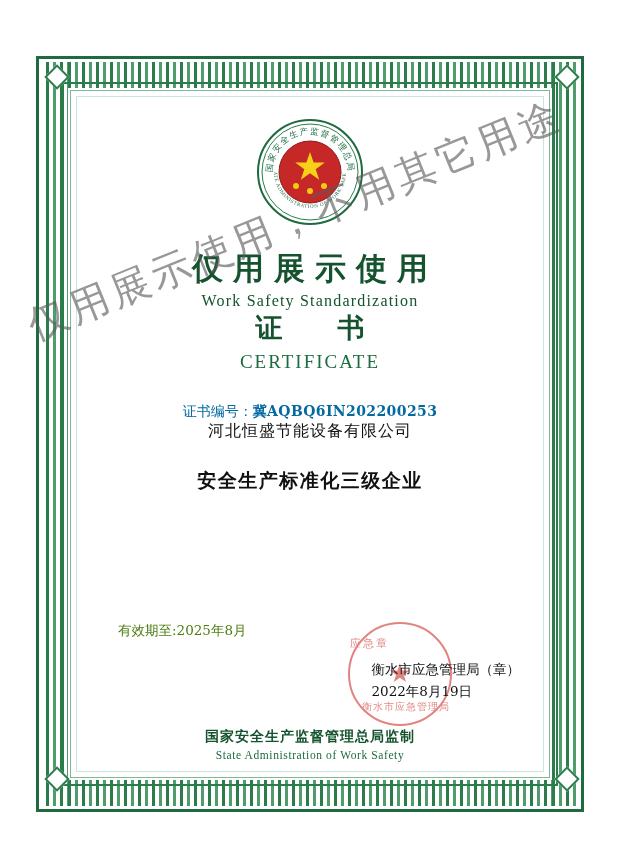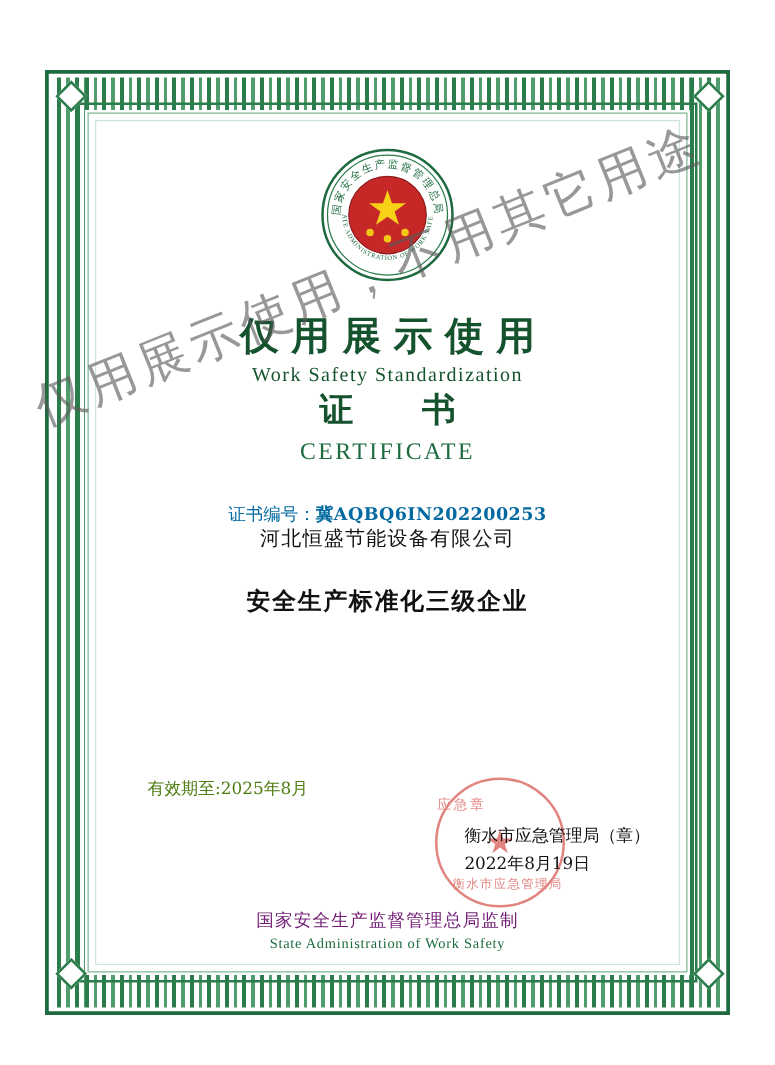--- a/index.html
+++ b/index.html
@@ -244,23 +244,24 @@
 
   .footer {
     position: absolute;
     left: 0;
     top: 628px;
     width: 100%;
     text-align: center;
   }
   .footer-cn {
     font-size: 14px;
-    color: #701a75;
+    color: #14532d;
     letter-spacing: 1px;
     font-family: "DejaVu Serif", "Liberation Serif", serif;
+    font-weight: bold;
   }
   .footer-en {
     margin-top: 3px;
     font-size: 11.5px;
     color: #1d6b3f;
     letter-spacing: 0.6px;
   }
 
   
   .watermark {

